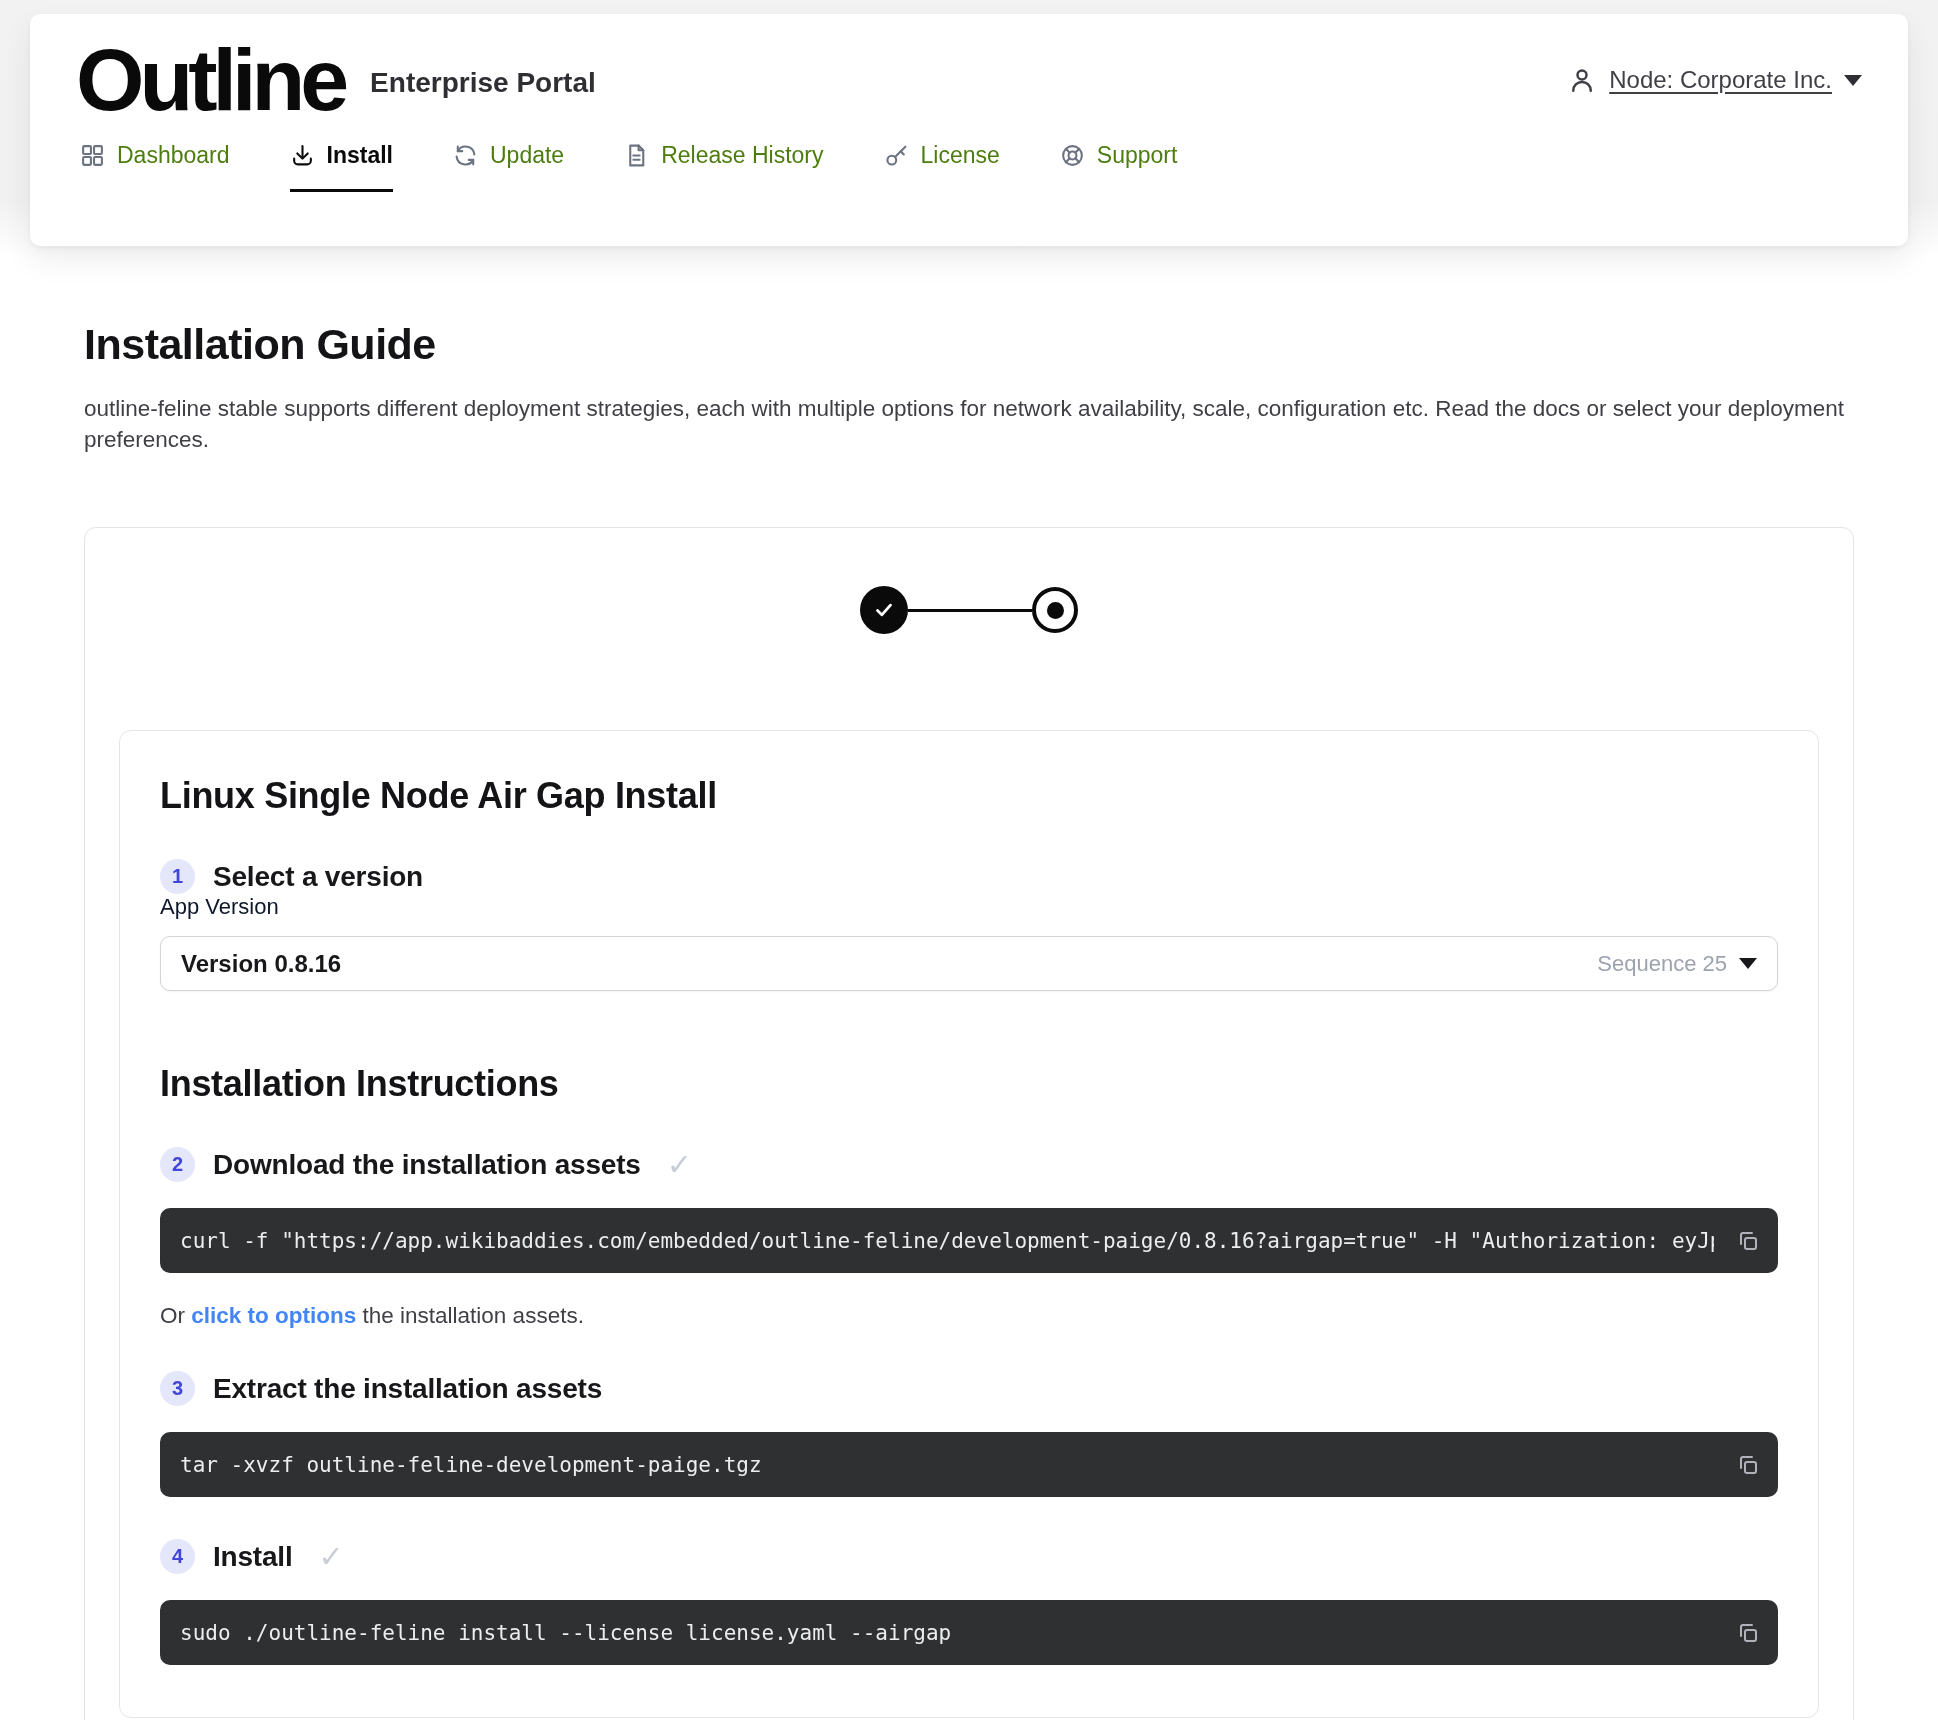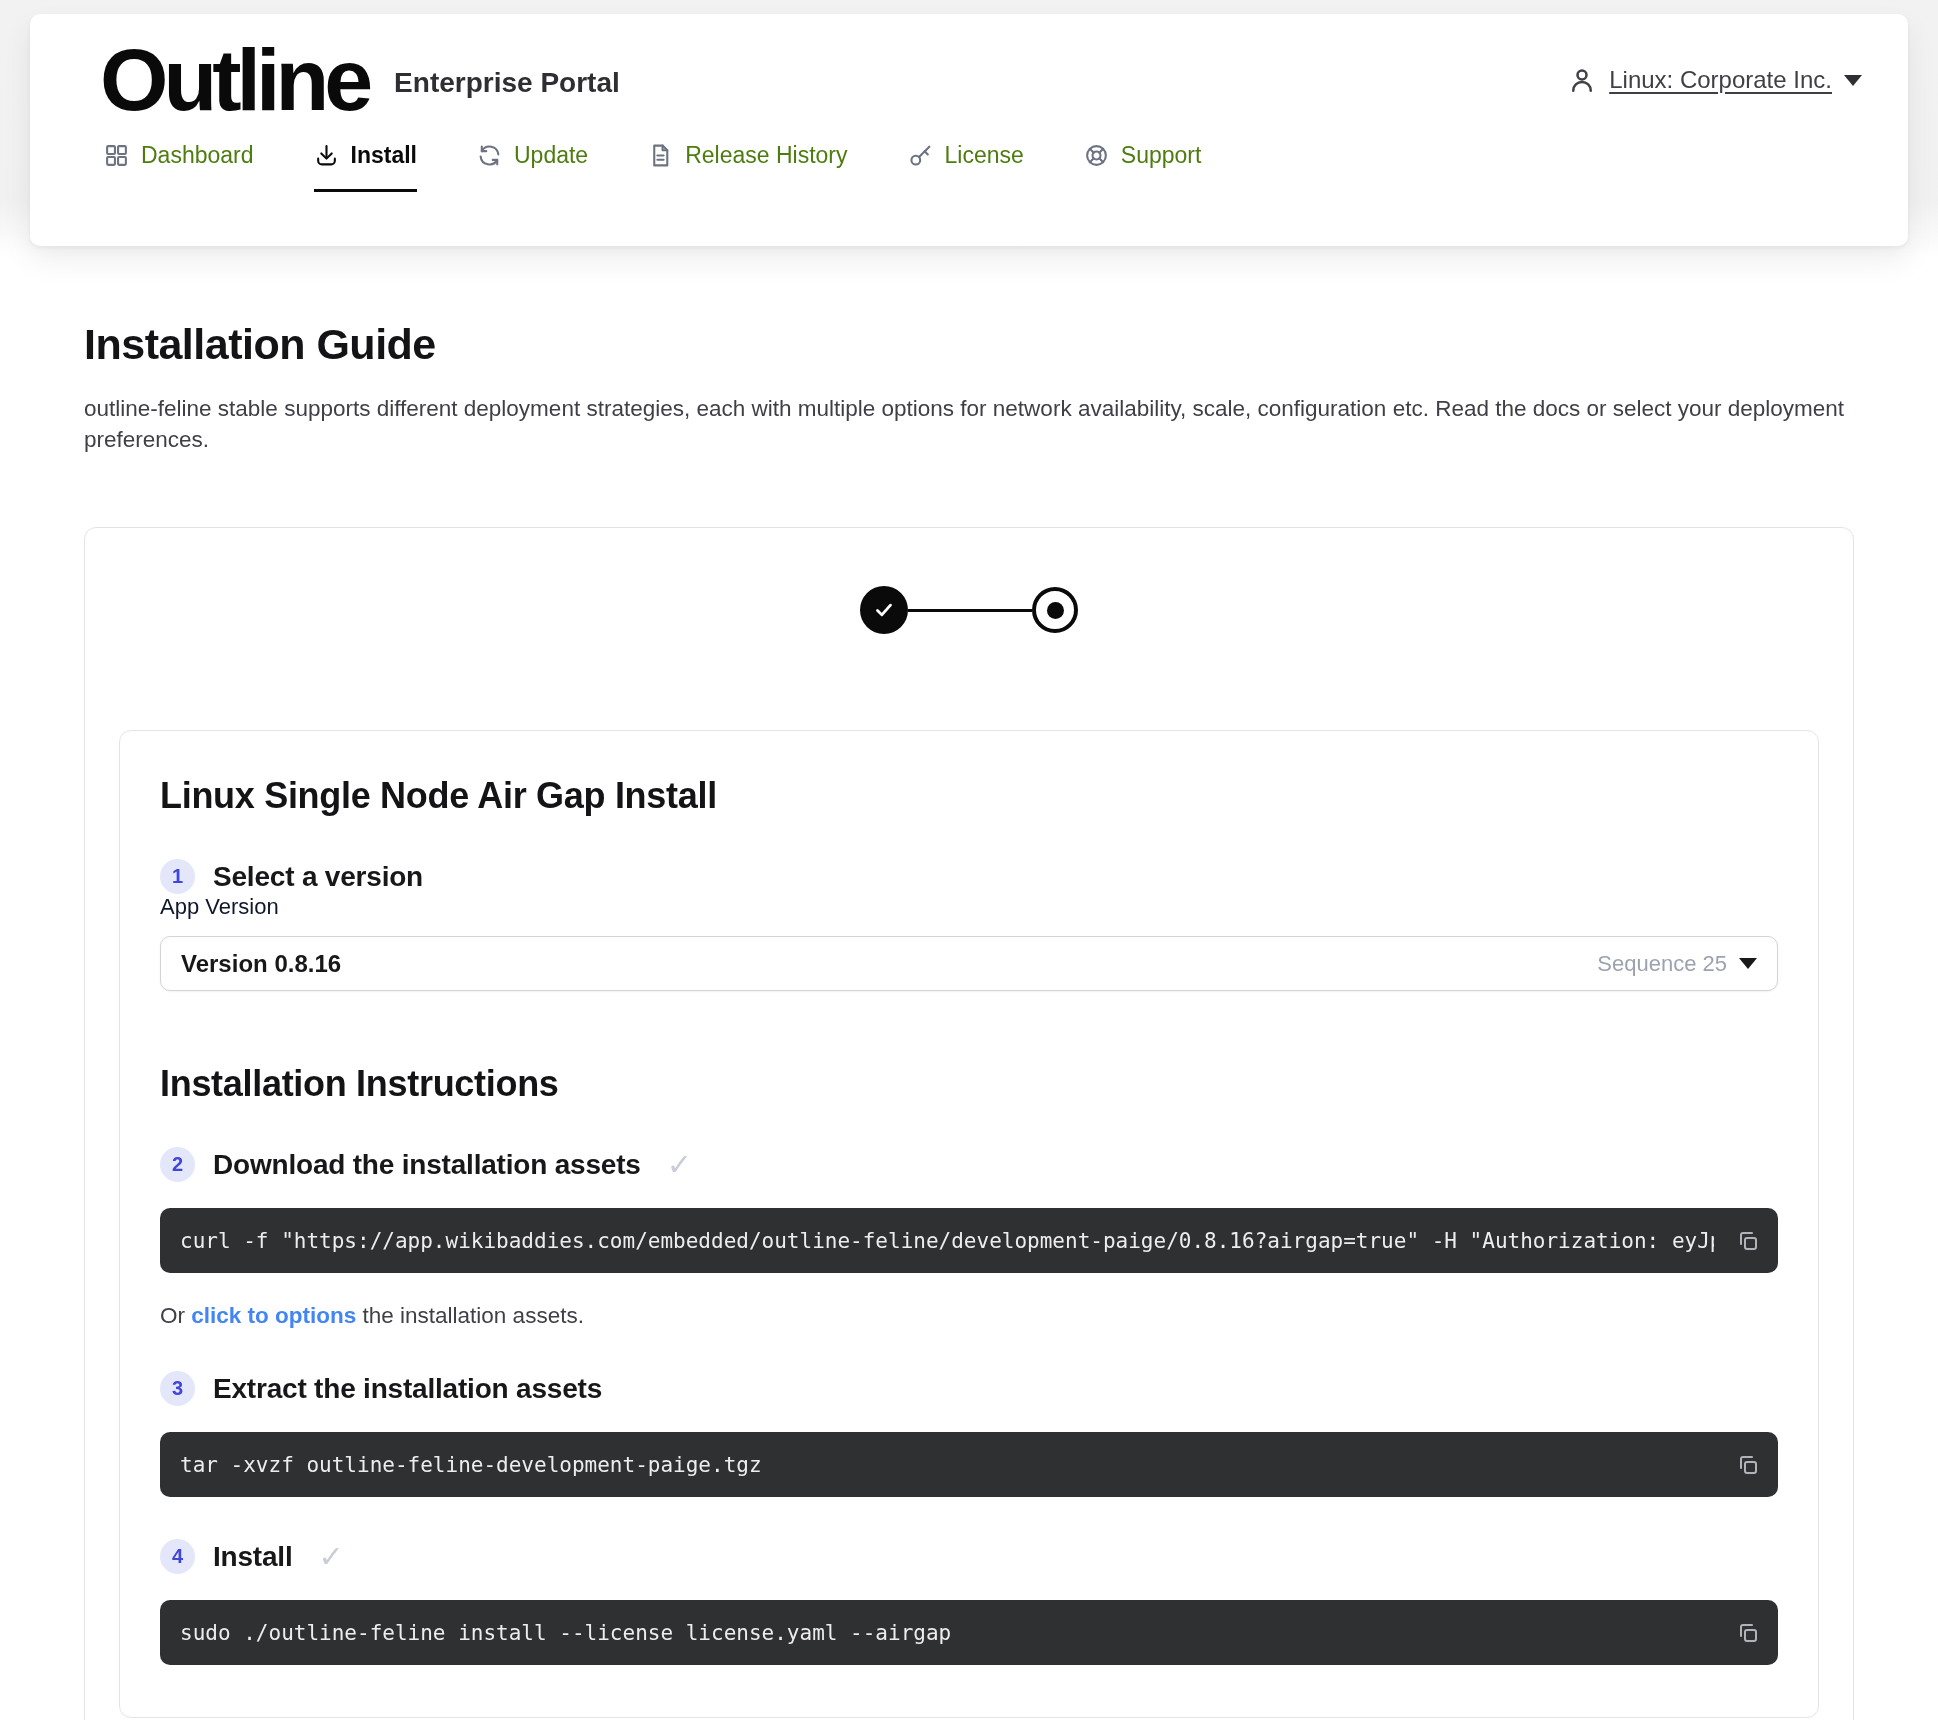--- a/index.html
+++ b/index.html
@@ -11,21 +11,21 @@
   }
   .top-band {
     position:absolute; top:0; left:0; right:0; height:258px;
     background:linear-gradient(to bottom,#f2f2f3 0%,#f1f1f2 78%,#ffffff 100%);
   }
 
   
   .header-card {
     position:relative; margin:14px 30px 0; background:#fff;
     border-radius:10px; box-shadow:0 2px 4px rgba(0,0,0,.05), 0 14px 30px rgba(0,0,0,.07);
-    padding:20px 46px 0 70px; height:232px;
+    padding:20px 46px 0 46px; height:232px;
   }
   .header-top { display:flex; align-items:center; }
   .logo {
     font-size:88px; font-weight:800; letter-spacing:-5px; color:#0a0a0a; line-height:1.05;
   }
   .subtitle { font-size:28px; font-weight:700; color:#2f2f33; margin-left:26px; margin-top:6px; }
   .team { margin-left:auto; display:flex; align-items:center; gap:12px; cursor:pointer; }
   .team-label { font-size:24px; color:#3f3f46; text-decoration:underline; text-underline-offset:4px; }
   .icon { display:inline-flex; align-items:center; justify-content:center; }
   .caret { width:0; height:0; border-left:9px solid transparent; border-right:9px solid transparent; border-top:11px solid #2f2f33; }
@@ -115,21 +115,21 @@
   <div class="header-top">
     <div class="logo">Outline</div>
     <div class="subtitle">Enterprise Portal</div>
     <div class="team">
       <span class="icon">
         <svg width="30" height="30" viewBox="0 0 24 24" fill="none" stroke="#3f3f46" stroke-width="2" stroke-linecap="round">
           <circle cx="12" cy="8" r="3.6"></circle>
             <path d="M5 20.5a7 7 0 0 1 14 0"></path>
         </svg>
       </span>
-      <span class="team-label">Linux: Corporate Inc.</span>
+      <span class="team-label">Node: Corporate Inc.</span>
       <span class="caret"></span>
     </div>
   </div>
 
   <nav class="nav">
     <div class="nav-item">
       <span class="icon">
         <svg width="25" height="25" viewBox="0 0 24 24" fill="none" stroke-width="2">
           <rect x="3" y="3" width="7.5" height="7.5" rx="1"></rect>
             <rect x="13.5" y="3" width="7.5" height="7.5" rx="1"></rect>

